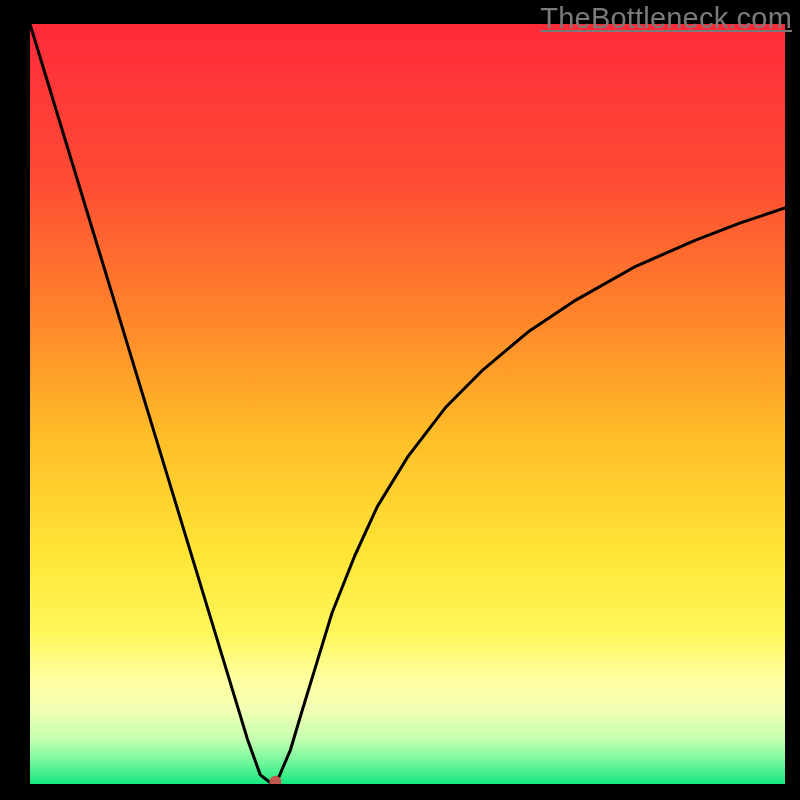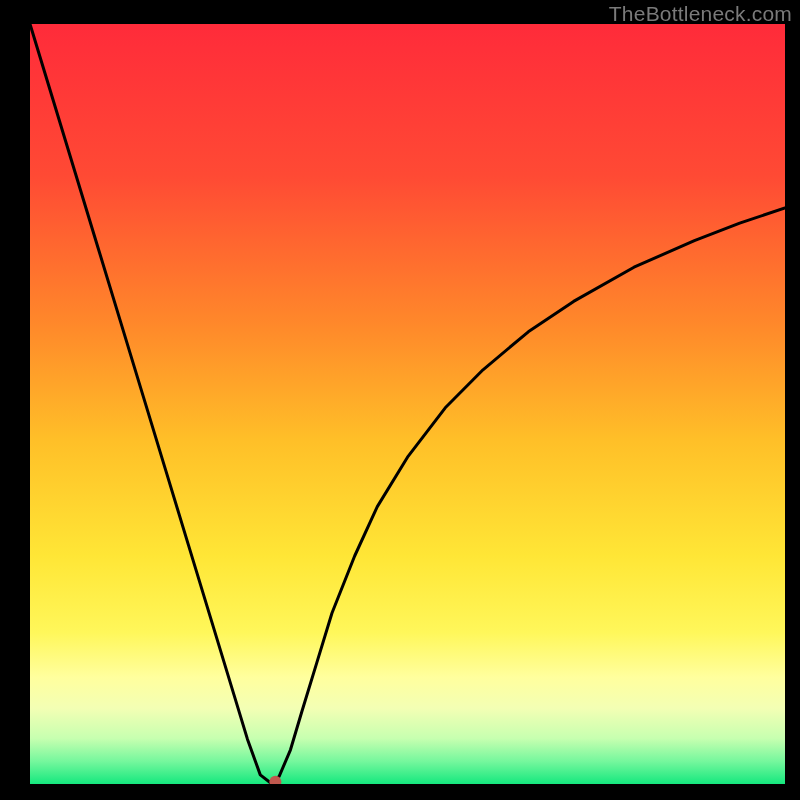--- a/index.html
+++ b/index.html
@@ -14,25 +14,26 @@
     position: relative;
     width: 800px;
     height: 800px;
     background: #000;
   }
   .watermark {
     position: absolute;
     top: 2px;
     right: 8px;
     color: #7a7a7a;
-    font-size: 21px;
+    font-size: 29px;
     font-weight: 500;
     letter-spacing: 0.2px;
     z-index: 5;
     user-select: none;
+    text-decoration: underline;
   }
   .plot-wrap {
     position: absolute;
     left: 30px;
     top: 24px;
     width: 755px;
     height: 760px;
     background: #000;
   }
   .plot-svg {

